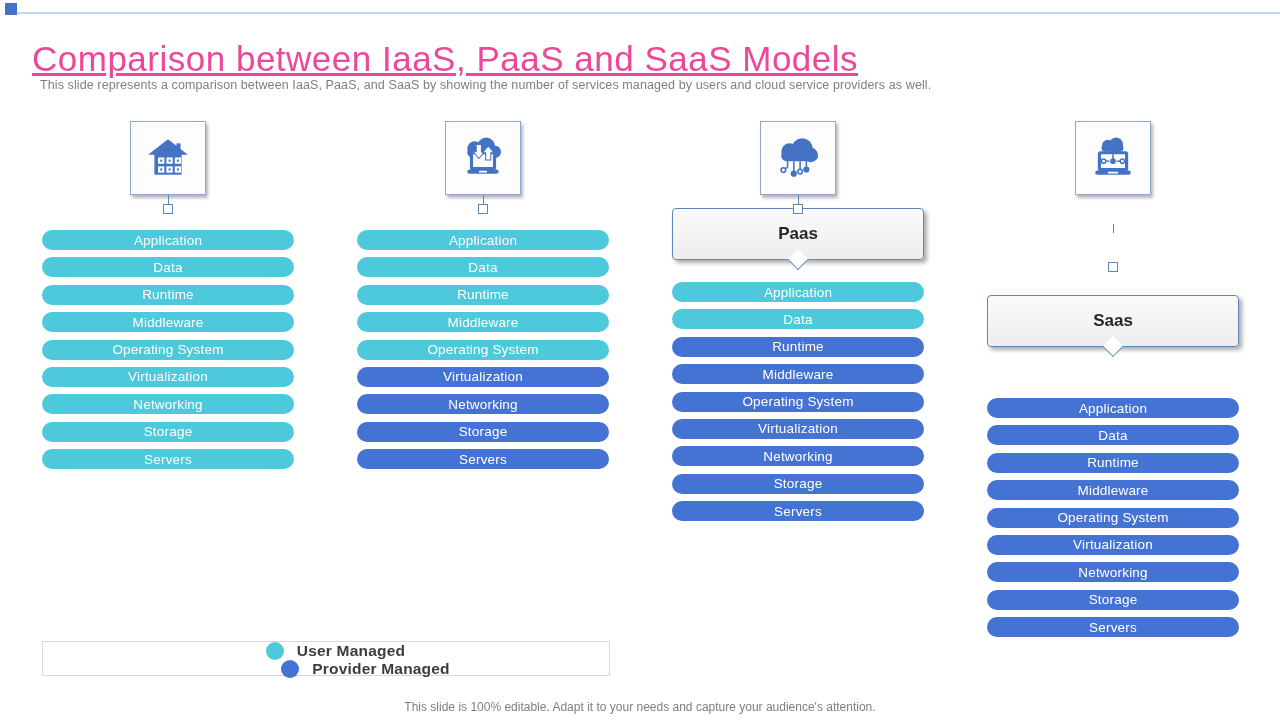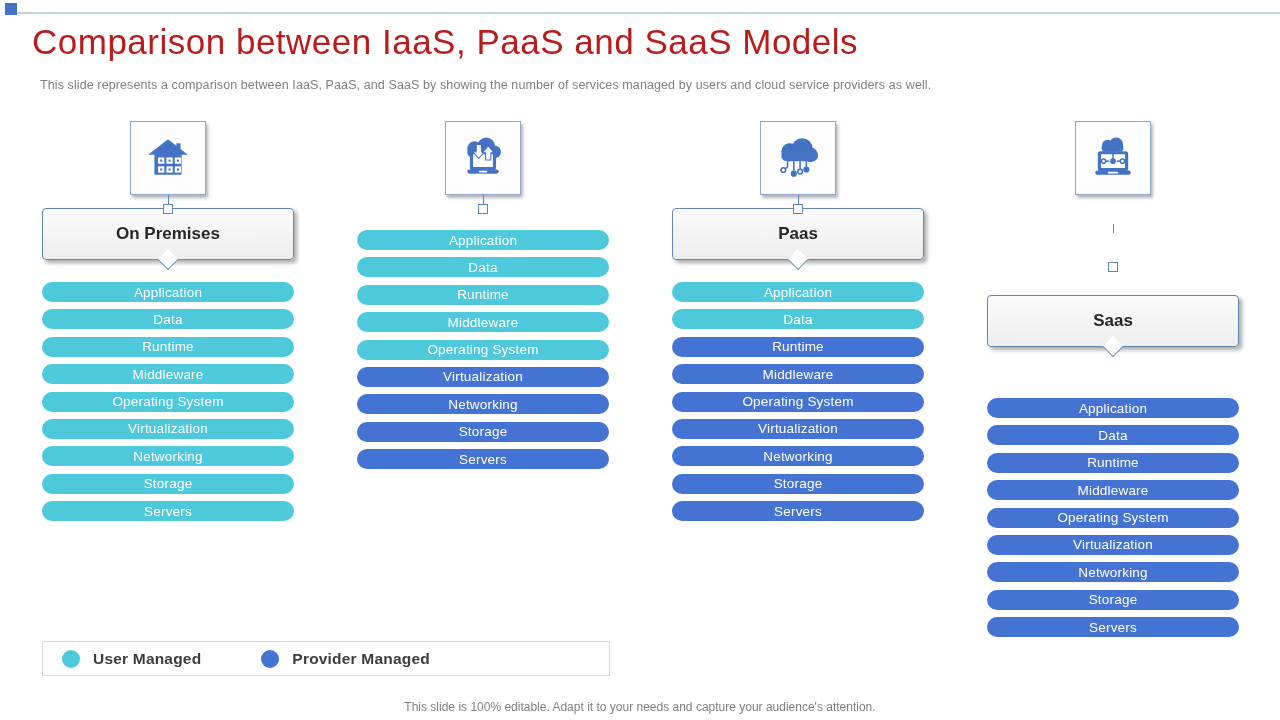--- a/index.html
+++ b/index.html
@@ -4,22 +4,22 @@
 <style>
   html,body{margin:0;padding:0;background:#fff;width:1280px;height:720px;overflow:hidden;
     font-family:"Liberation Sans", sans-serif;}
   .slide{position:relative;width:1280px;height:720px;background:#fff;}
 
   
   .accent-square{position:absolute;left:5px;top:3px;width:12px;height:12px;background:var(--top-square);}
   .accent-line{position:absolute;left:17px;top:12px;right:0;height:2px;background:var(--top-line);}
 
   
-  .title{position:absolute;left:32px;top:22px;font-size:35px;font-weight:400;color:#b91c1c;
-    letter-spacing:.5px;white-space:nowrap;}
+  .title{position:absolute;left:32px;top:39px;font-size:35px;font-weight:400;color:#ec4899;
+    letter-spacing:.5px;white-space:nowrap;text-decoration:underline;}
   .subtitle{position:absolute;left:32px;top:78px;font-size:12.5px;color:#7f7f7f;letter-spacing:.1px;margin-left:8px;}
 
   
   .columns{position:absolute;left:42px;top:121px;width:1197px;display:flex;}
   .column{width:252px;margin-right:63px;display:flex;flex-direction:column;align-items:center;}
   .column:last-child{margin-right:0;gap:29px;}
 
   .icon-box{width:76px;height:74px;background:#fdfdfd;border:1px solid #8fa8cd;
     box-shadow:2px 3px 3px rgba(90,95,105,.45);display:flex;align-items:center;justify-content:center;box-sizing:border-box;}
   .connector-line{width:1px;height:9px;background:var(--box-border);}
@@ -37,21 +37,21 @@
     border-right:1.5px solid var(--box-border);border-bottom:1.5px solid var(--box-border);}
 
   .rows{margin-top:22px;display:flex;flex-direction:column;row-gap:7.4px;width:252px;}
   .row{height:20px;border-radius:11px;display:flex;align-items:center;justify-content:center;
     color:#fff;font-size:13.5px;letter-spacing:.2px;}
   .row.user{background:var(--user);}
   .row.provider{background:var(--provider);}
 
   
   .legend{position:absolute;left:42px;top:641px;width:568px;height:35px;box-sizing:border-box;
-    border:1px solid #d9d9d9;display:flex;align-items:center;padding-left:19px;}
+    border:1px solid #d9d9d9;display:flex;align-items:center;padding-left:19px;flex-direction:column;}
   .legend-item{display:flex;align-items:center;}
   .legend-item + .legend-item{margin-left:60px;}
   .legend-dot{width:18px;height:18px;border-radius:50%;}
   .legend-dot.user{background:var(--user);}
   .legend-dot.provider{background:var(--provider);}
   .legend-label{margin-left:13px;font-size:15.5px;font-weight:bold;color:#3d3d3d;letter-spacing:.2px;}
 
   .footer{position:absolute;left:0;top:700px;width:100%;text-align:center;
     font-size:12px;color:#7f7f7f;}
   .icon svg{display:block;}
@@ -88,24 +88,20 @@
                 <rect x="30.5" y="23.5" width="2" height="2"></rect>
         <rect x="14.5" y="32" width="2" height="2"></rect>
                 <rect x="22.5" y="32" width="2" height="2"></rect>
                 <rect x="30.5" y="32" width="2" height="2"></rect>
       </g>
     </svg>
           </span>
      </div>
      <div class="connector-line"></div>
      <div class="connector-square"></div>
-     <div class="header-box">
-       <span>On Premises</span>
-       <span class="notch"></span>
-     </div>
      <div class="rows">
           <div class="row user">
          <span>Application</span>
        </div>
           <div class="row user">
          <span>Data</span>
        </div>
           <div class="row user">
          <span>Runtime</span>
        </div>

